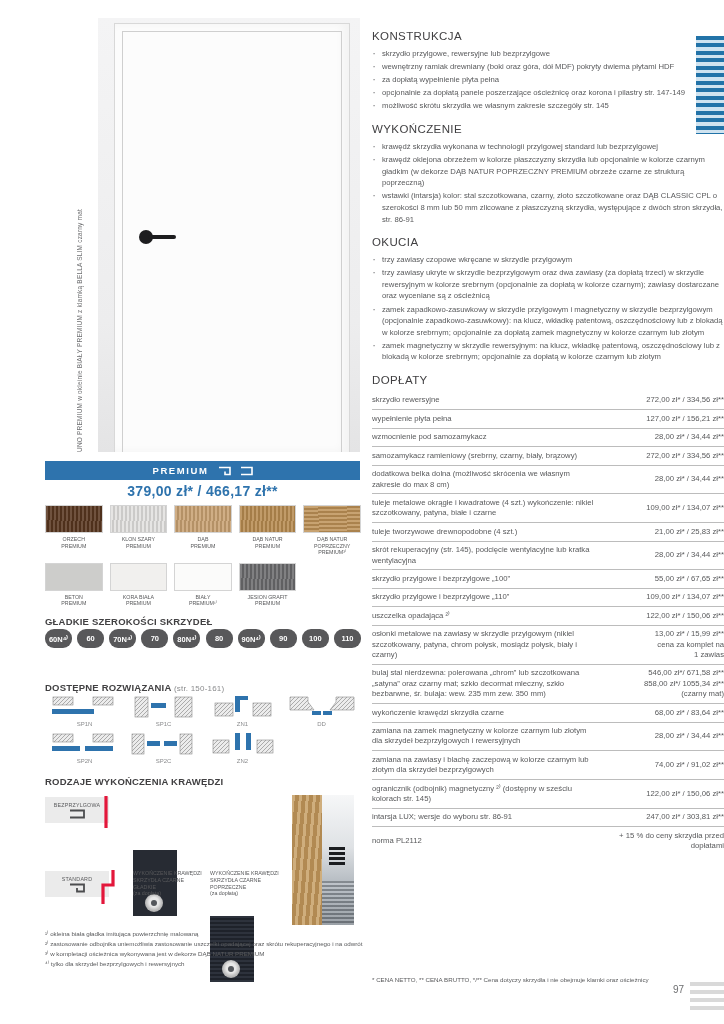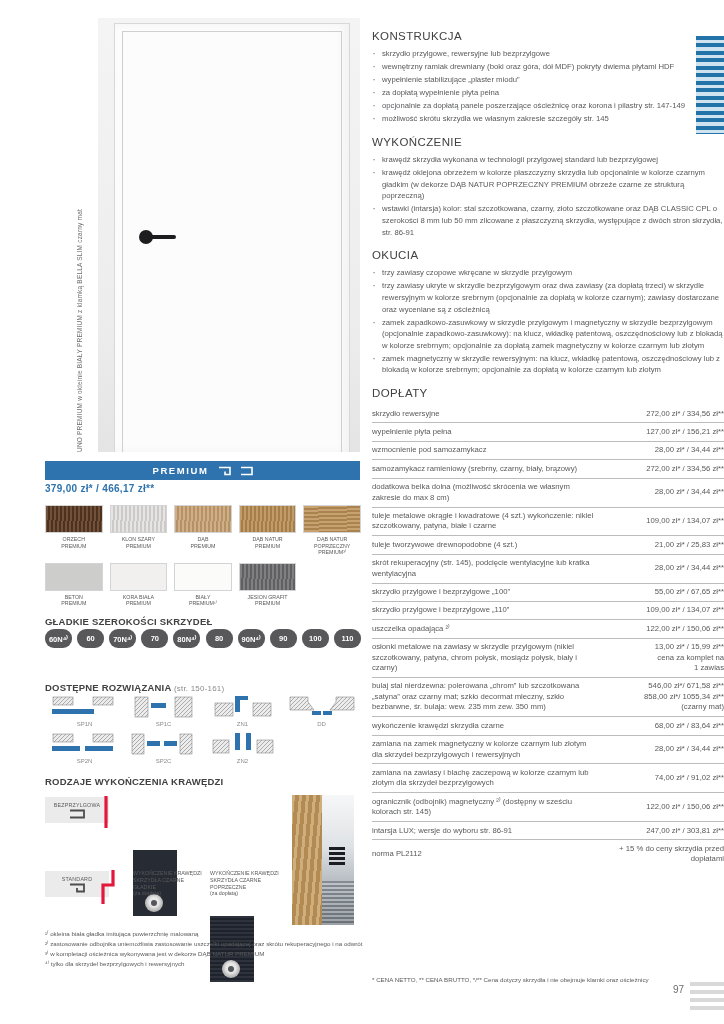--- a/index.html
+++ b/index.html
@@ -20,22 +20,22 @@
   .handle-bar{position:absolute;left:33px;top:211px;width:28px;height:4px;border-radius:2px;background:#1d1d1f;}
   .v-caption{left:76px;top:18px;height:434px;width:12px;
              writing-mode:vertical-rl;transform:rotate(180deg);
              font-size:6.5px;letter-spacing:.2px;color:#6d6e70;}
 
   
   .banner{left:45px;top:461px;width:315px;height:19px;background:#2e73ad;
           display:flex;align-items:center;justify-content:center;gap:9px;}
   .banner-label{color:#fff;font-size:9.5px;font-weight:bold;letter-spacing:1.6px;}
   .banner svg{display:block;}
-  .price-line{left:45px;top:483px;width:315px;
-              color:#2e73ad;font-size:10px;font-weight:bold;letter-spacing:.3px;}
+  .price-line{left:45px;top:483px;width:315px;text-align:center;
+              color:#2e73ad;font-size:14px;font-weight:bold;letter-spacing:.3px;}
 
   
   .swatches{left:45px;top:505px;width:316px;display:grid;
             grid-template-columns:repeat(5,1fr);column-gap:7px;row-gap:7px;}
   .swatch{display:flex;flex-direction:column;align-items:center;}
   .chip{width:100%;height:28px;border:1px solid #d4d4d4;box-sizing:border-box;position:relative;overflow:hidden;}
   .chip.grain-v::after{content:"";position:absolute;inset:0;
       background:repeating-linear-gradient(92deg,rgba(255,255,255,.14) 0 2px,rgba(0,0,0,.10) 2px 4px);}
   .chip.grain-h::after{content:"";position:absolute;inset:0;
       background:repeating-linear-gradient(178deg,rgba(255,255,255,.16) 0 2px,rgba(0,0,0,.10) 2px 4px);}
@@ -328,21 +328,20 @@
     <div>³⁾ w kompletacji ościeżnica wykonywana jest w dekorze DĄB NATUR PREMIUM</div>
     <div>⁴⁾ tylko dla skrzydeł bezprzylgowych i rewersyjnych</div>
   </div>
 
   <div class="abs right-col">
 
     <div class="rh">KONSTRUKCJA</div>
     <ul class="bullets">
       <li>skrzydło przylgowe, rewersyjne lub bezprzylgowe</li>
       <li>wewnętrzny ramiak drewniany (boki oraz góra, dół MDF) pokryty dwiema płytami HDF</li>
-      <li>wypełnienie stabilizujące „plaster miodu”</li>
       <li>za dopłatą wypełnienie płyta pełna</li>
       <li>opcjonalnie za dopłatą panele poszerzające ościeżnicę oraz korona i pilastry str. 147-149</li>
       <li>możliwość skrótu skrzydła we własnym zakresie szczegóły str. 145</li>
     </ul>
 
     <div class="rh mt">WYKOŃCZENIE</div>
     <ul class="bullets">
       <li>krawędź skrzydła wykonana w technologii przylgowej standard lub bezprzylgowej</li>
       <li>krawędź oklejona obrzeżem w kolorze płaszczyzny skrzydła lub opcjonalnie w kolorze czarnym gładkim (w dekorze DĄB NATUR POPRZECZNY PREMIUM obrzeże czarne ze strukturą poprzeczną)</li>
       <li>wstawki (intarsja) kolor: stal szczotkowana, czarny, złoto szczotkowane oraz DĄB CLASSIC CPL o szerokości 8 mm lub 50 mm zlicowane z płaszczyzną skrzydła, występujące z dwóch stron skrzydła, str. 86-91</li>

